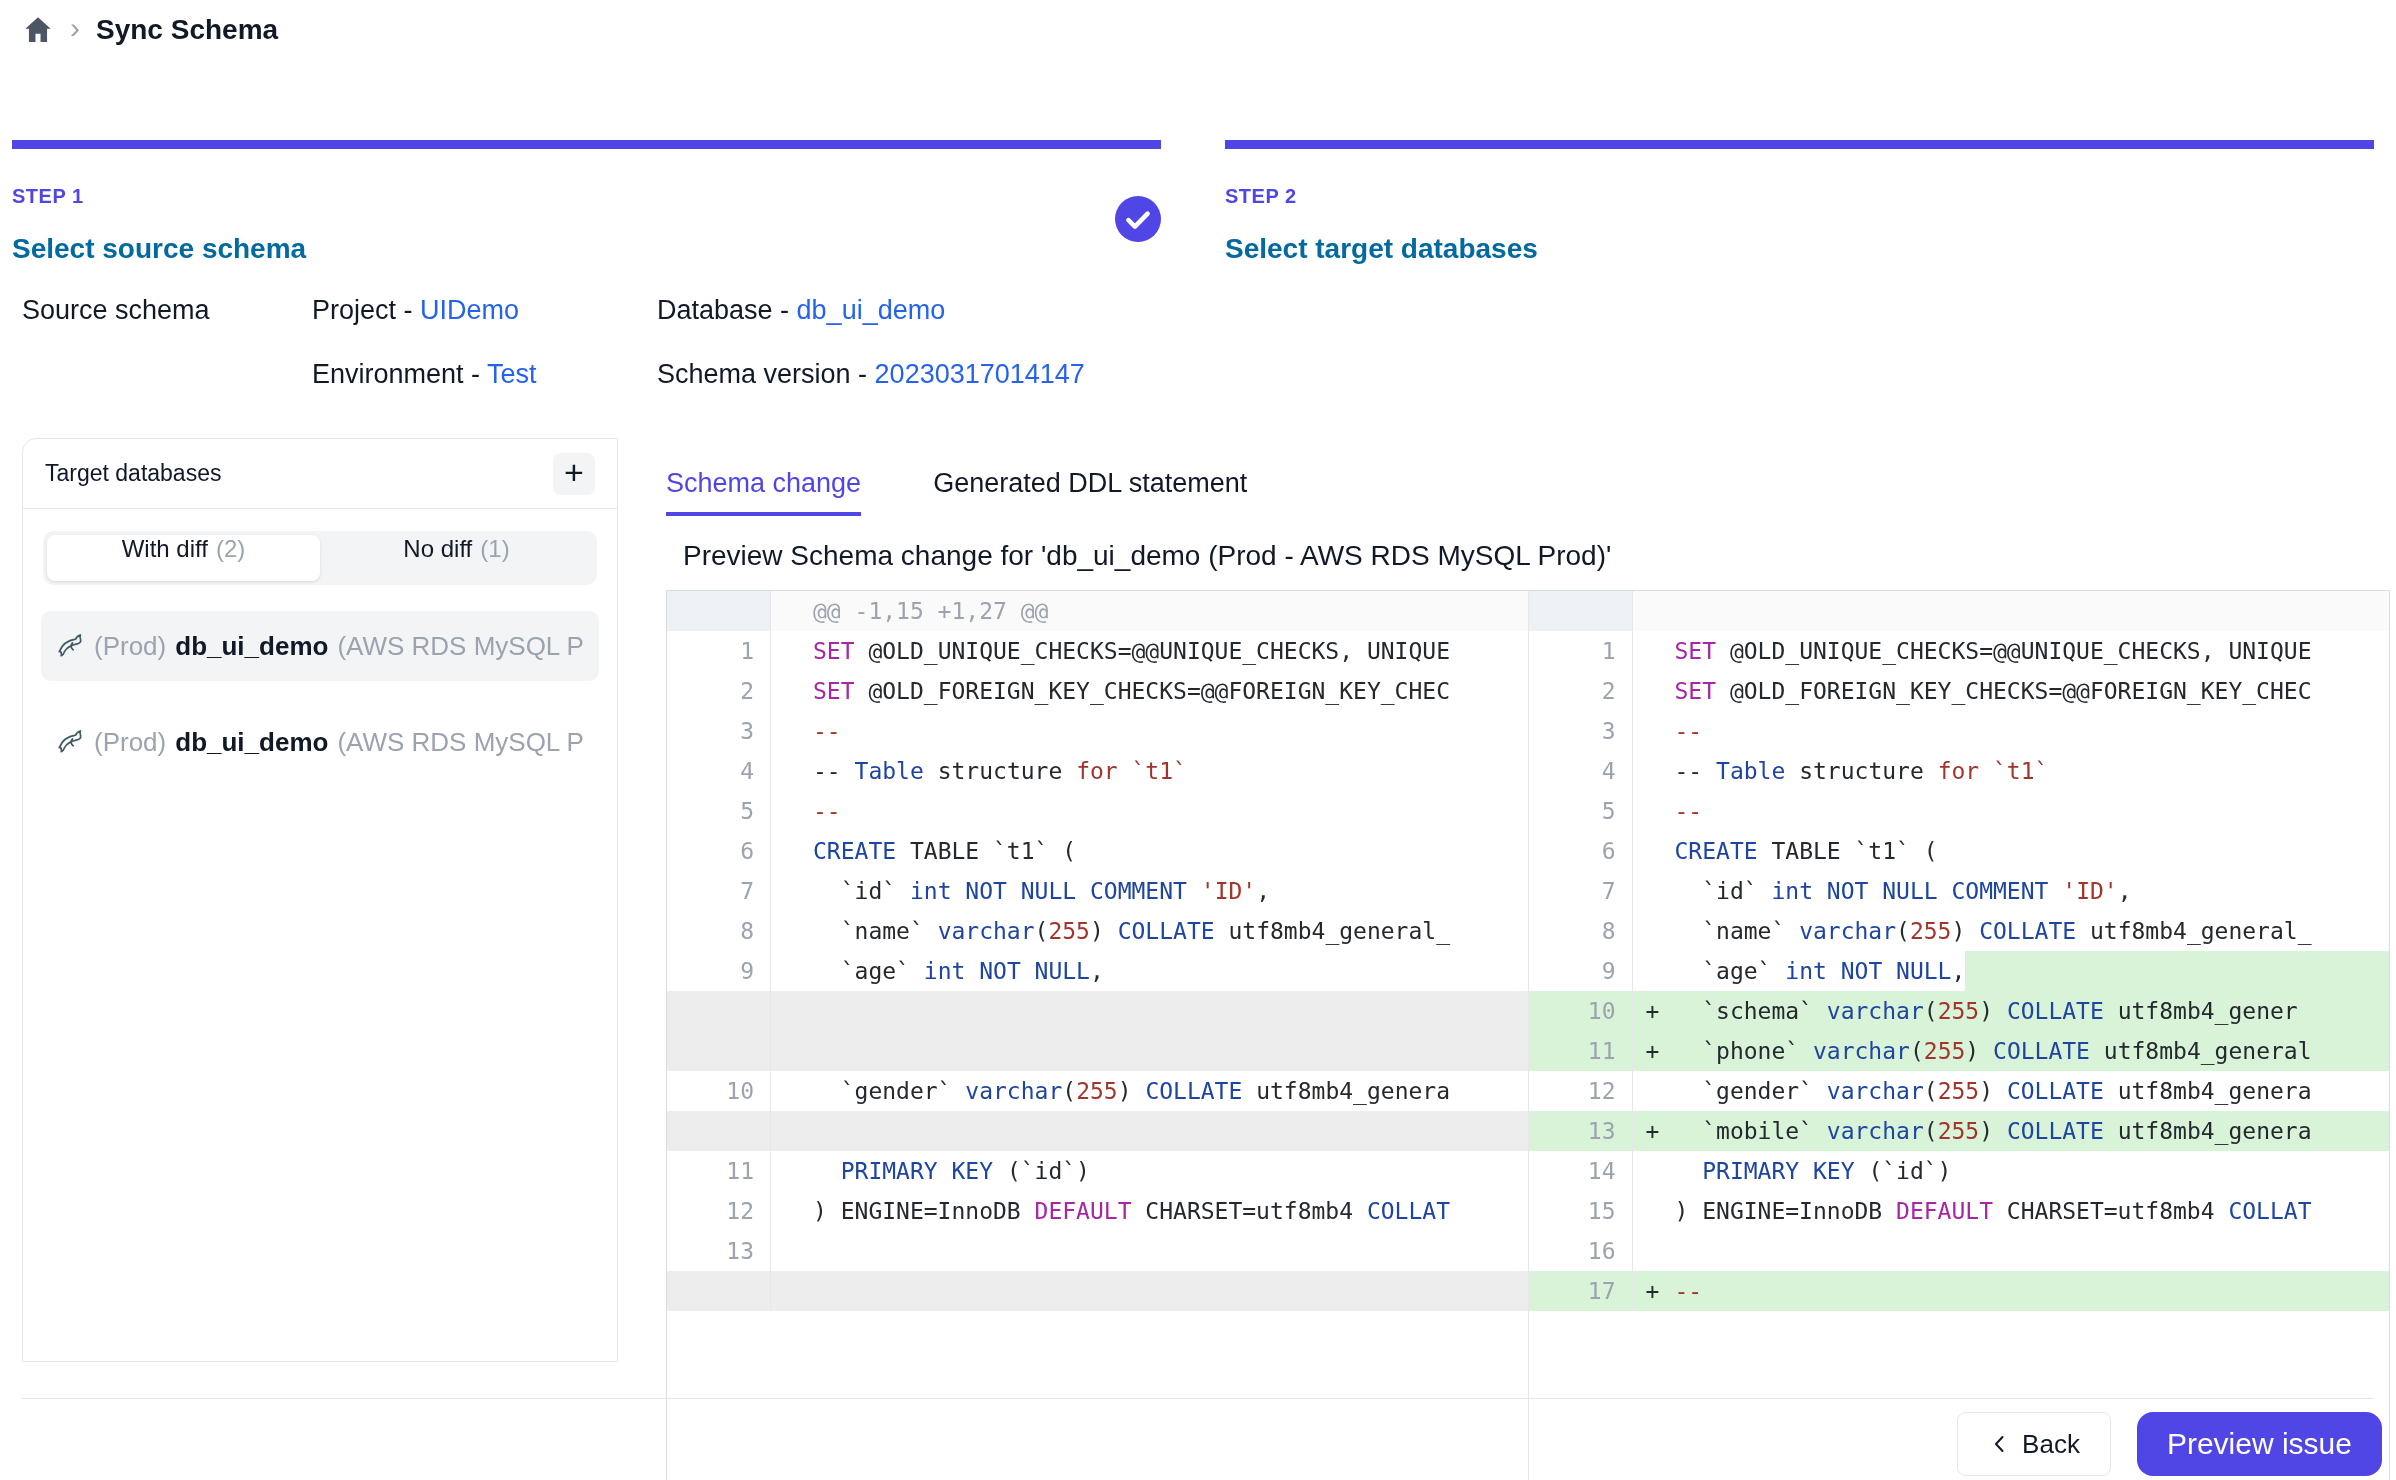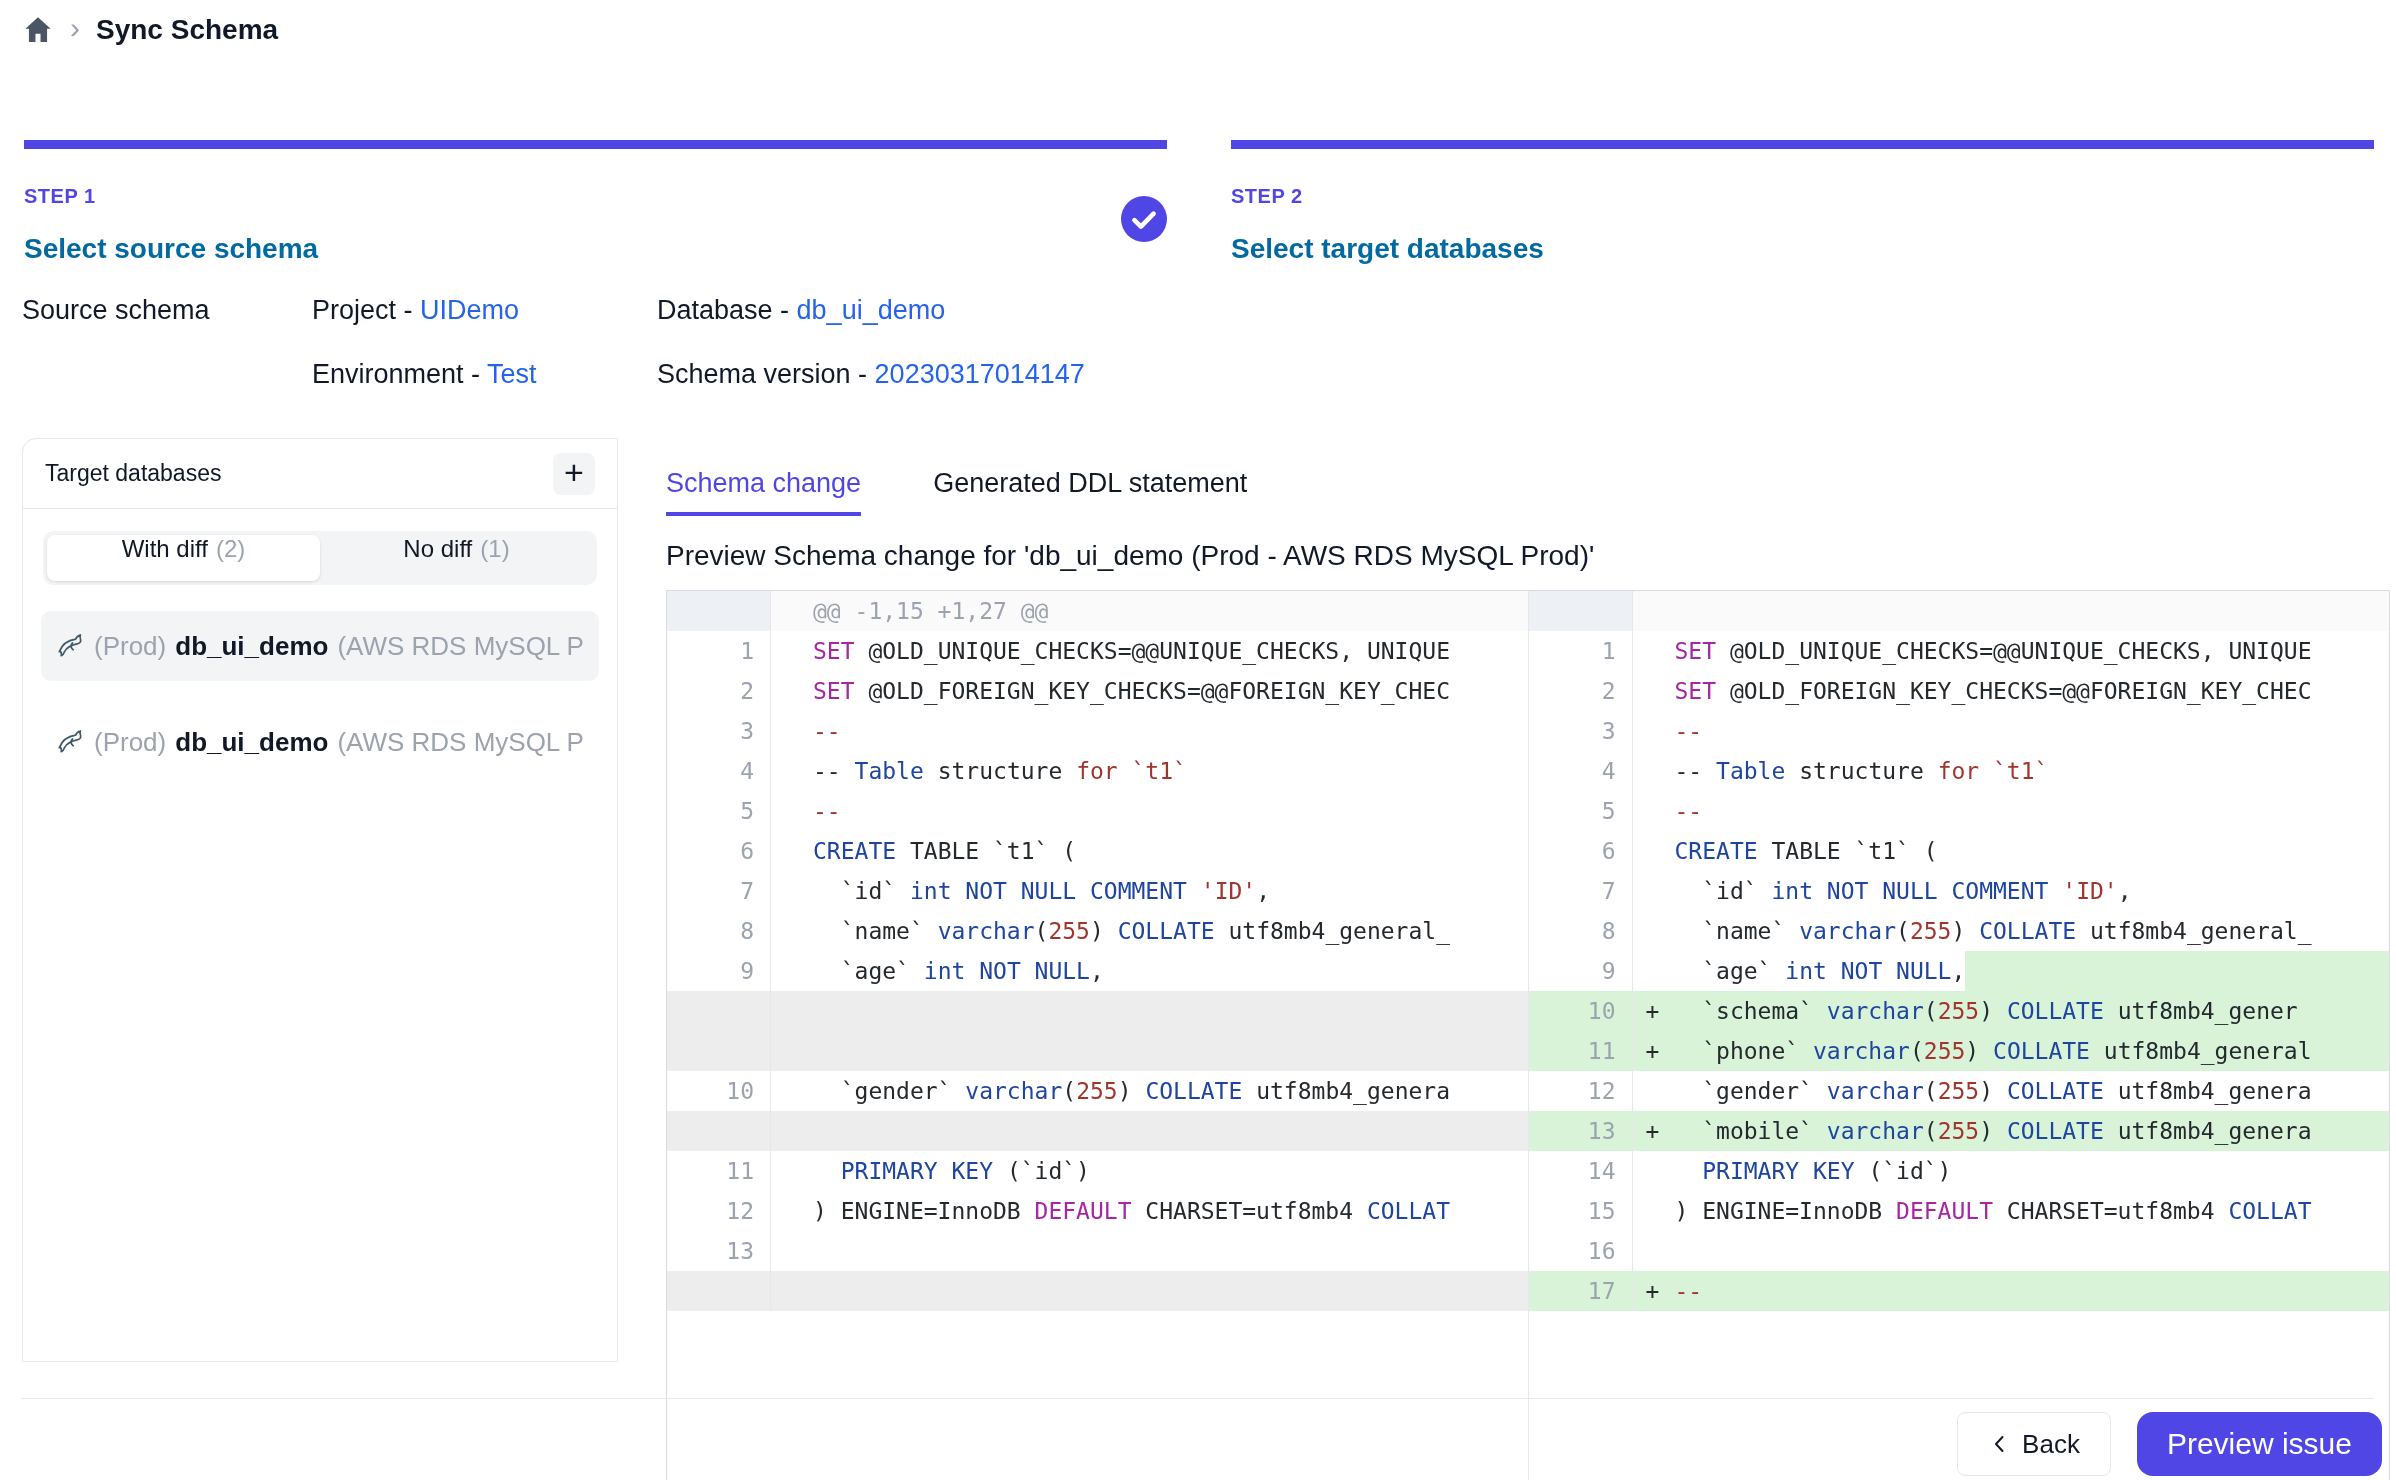--- a/index.html
+++ b/index.html
@@ -13,21 +13,21 @@
   .home-btn svg { width:32px; height:32px; }
   .bc-chev { color:#9ca3af; font-size:30px; line-height:1; transform:translateY(-2px); }
   .bc-title { font-size:28px; font-weight:600; color:#111827; }
 
   
   .desc { position:absolute; top:68px; left:22px; font-size:26px; color:#4b5563; display:flex; align-items:center; gap:10px; white-space:nowrap; }
   .learn { color:#2563eb; display:inline-flex; align-items:center; gap:9px; cursor:pointer; text-decoration:none; }
   .ext-icon svg { width:26px; height:26px; display:block; }
 
   
-  .steps { position:absolute; top:140px; left:24px; right:22px; display:flex; gap:64px; }
+  .steps { position:absolute; top:140px; left:12px; right:22px; display:flex; gap:64px; }
   .step { flex:1; position:relative; }
   .bar { height:9px; background:#4f46e5; }
   .step-label { margin-top:36px; font-size:20px; font-weight:700; color:#4f46e5; letter-spacing:.5px; }
   .step-title { margin-top:25px; font-size:28px; font-weight:600; color:#0369a1; }
   .check-badge { position:absolute; right:0; top:56px; width:46px; height:46px; }
   .check-badge svg { width:46px; height:46px; display:block; }
 
   
   .source { position:absolute; top:290px; left:22px; display:flex; font-size:27px; }
   .src-label { width:290px; color:#111827; line-height:40px; }
@@ -59,21 +59,21 @@
   .mysql-icon { width:30px; height:30px; flex:none; }
   .mysql-icon svg { width:30px; height:30px; display:block; }
   .db-env { color:#9ca3af; }
   .db-name { font-weight:600; color:#111827; }
   .db-suffix { color:#9ca3af; flex:1; min-width:0; overflow:hidden; white-space:nowrap; }
 
   .content { position:absolute; left:666px; top:0; right:6px; }
   .ptabs { margin-top:30px; display:flex; gap:72px; }
   .ptab { font-size:27px; padding-bottom:13px; color:#111827; cursor:pointer; }
   .ptab.active { color:#4f46e5; border-bottom:4px solid #4f46e5; }
-  .pv-title { margin-top:24px; font-size:28px; color:#111827; }
+  .pv-title { margin-top:24px; font-size:28px; color:#111827;margin-left:17px; }
 
   
   .diff { margin-top:18px; border:1px solid #d9dde2; display:flex; height:894px; background:#fff; }
   .pane { flex:1; min-width:0; overflow:hidden; font-family:"DejaVu Sans Mono", monospace; font-size:23px; }
   .pane.left { border-right:1px solid #e5e7eb; }
   .drow { display:flex; height:40px; }
   .gut { width:104px; flex:none; display:flex; align-items:center; justify-content:flex-end;
          padding-right:16px; color:#9ca3af; border-right:1px solid #e5e7eb; }
   .dcode { flex:1; min-width:0; display:flex; align-items:center; padding-left:42px;
            position:relative; white-space:pre; overflow:hidden; }

